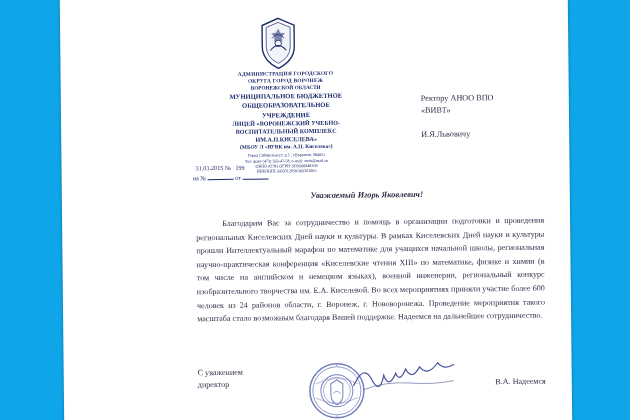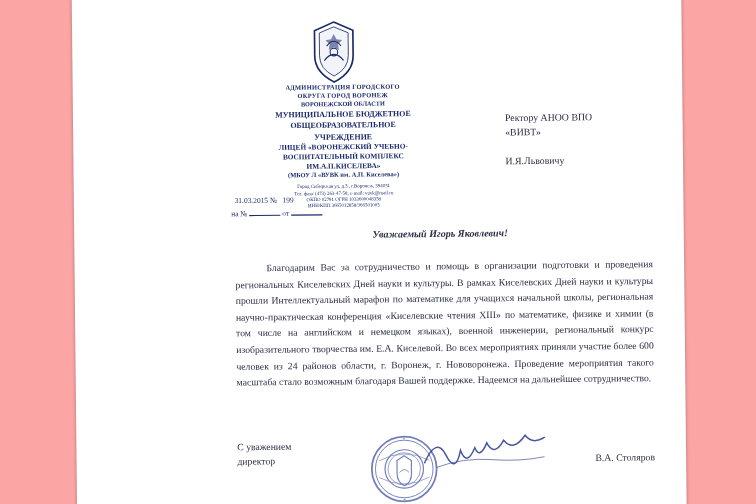--- a/index.html
+++ b/index.html
@@ -5,21 +5,21 @@
   html, body {
     margin: 0;
     padding: 0;
     background: #bfbfbf;
   }
   #page {
     position: relative;
     width: 630px;
     height: 420px;
     overflow: hidden;
-    background: #fca5a5;
+    background: #0ea5e9;
     font-family: "Liberation Serif", serif;
   }
   
   #sheet {
     position: absolute;
     left: 62px;
     top: -6px;
     width: 508px;
     height: 436px;
     background: #ffffff;
@@ -249,21 +249,21 @@
 
       <div id="body">
         <p>Благодарим Вас за сотрудничество и помощь в организации подготовки и проведения региональных Киселевских Дней науки и культуры. В рамках Киселевских Дней науки и культуры прошли Интеллектуальный марафон по математике для учащихся начальной школы, региональная научно-практическая конференция «Киселевские чтения XIII» по математике, физике и химии (в том числе на английском и немецком языках), военной инженерии, региональный конкурс изобразительного творчества им. Е.А. Киселевой. Во всех мероприятиях приняли участие более 600 человек из 24 районов области, г. Воронеж, г. Нововоронежа. Проведение мероприятия такого масштаба стало возможным благодаря Вашей поддержке. Надеемся на дальнейшее сотрудничество.</p>
       </div>
 
       <div id="signature">
         <div class="sig-left">
           <div>С уважением</div>
           <div>директор</div>
         </div>
-        <div class="sig-right">В.А. Столяров</div>
+        <div class="sig-right">В.А. Надеемся</div>
       </div>
 
       <div id="stamp">
         <svg viewBox="0 0 58 58" width="58" height="58" aria-hidden="true">
           <circle cx="29" cy="29" r="27" fill="none" stroke="#3f4fa0" stroke-width="1.5"></circle>
           <circle cx="29" cy="29" r="24" fill="none" stroke="#3f4fa0" stroke-width="0.8"></circle>
           <circle cx="29" cy="29" r="16" fill="none" stroke="#3f4fa0" stroke-width="1"></circle>
           <circle cx="29" cy="29" r="13.5" fill="none" stroke="#3f4fa0" stroke-width="0.6"></circle>
           <path d="M29 18 L35 22 L35 33 Q35 40 29 43 Q23 40 23 33 L23 22 Z" fill="none" stroke="#3f4fa0" stroke-width="1"></path>
           <path d="M25 32 q4 -5 8 0" fill="none" stroke="#3f4fa0" stroke-width="0.7"></path>

